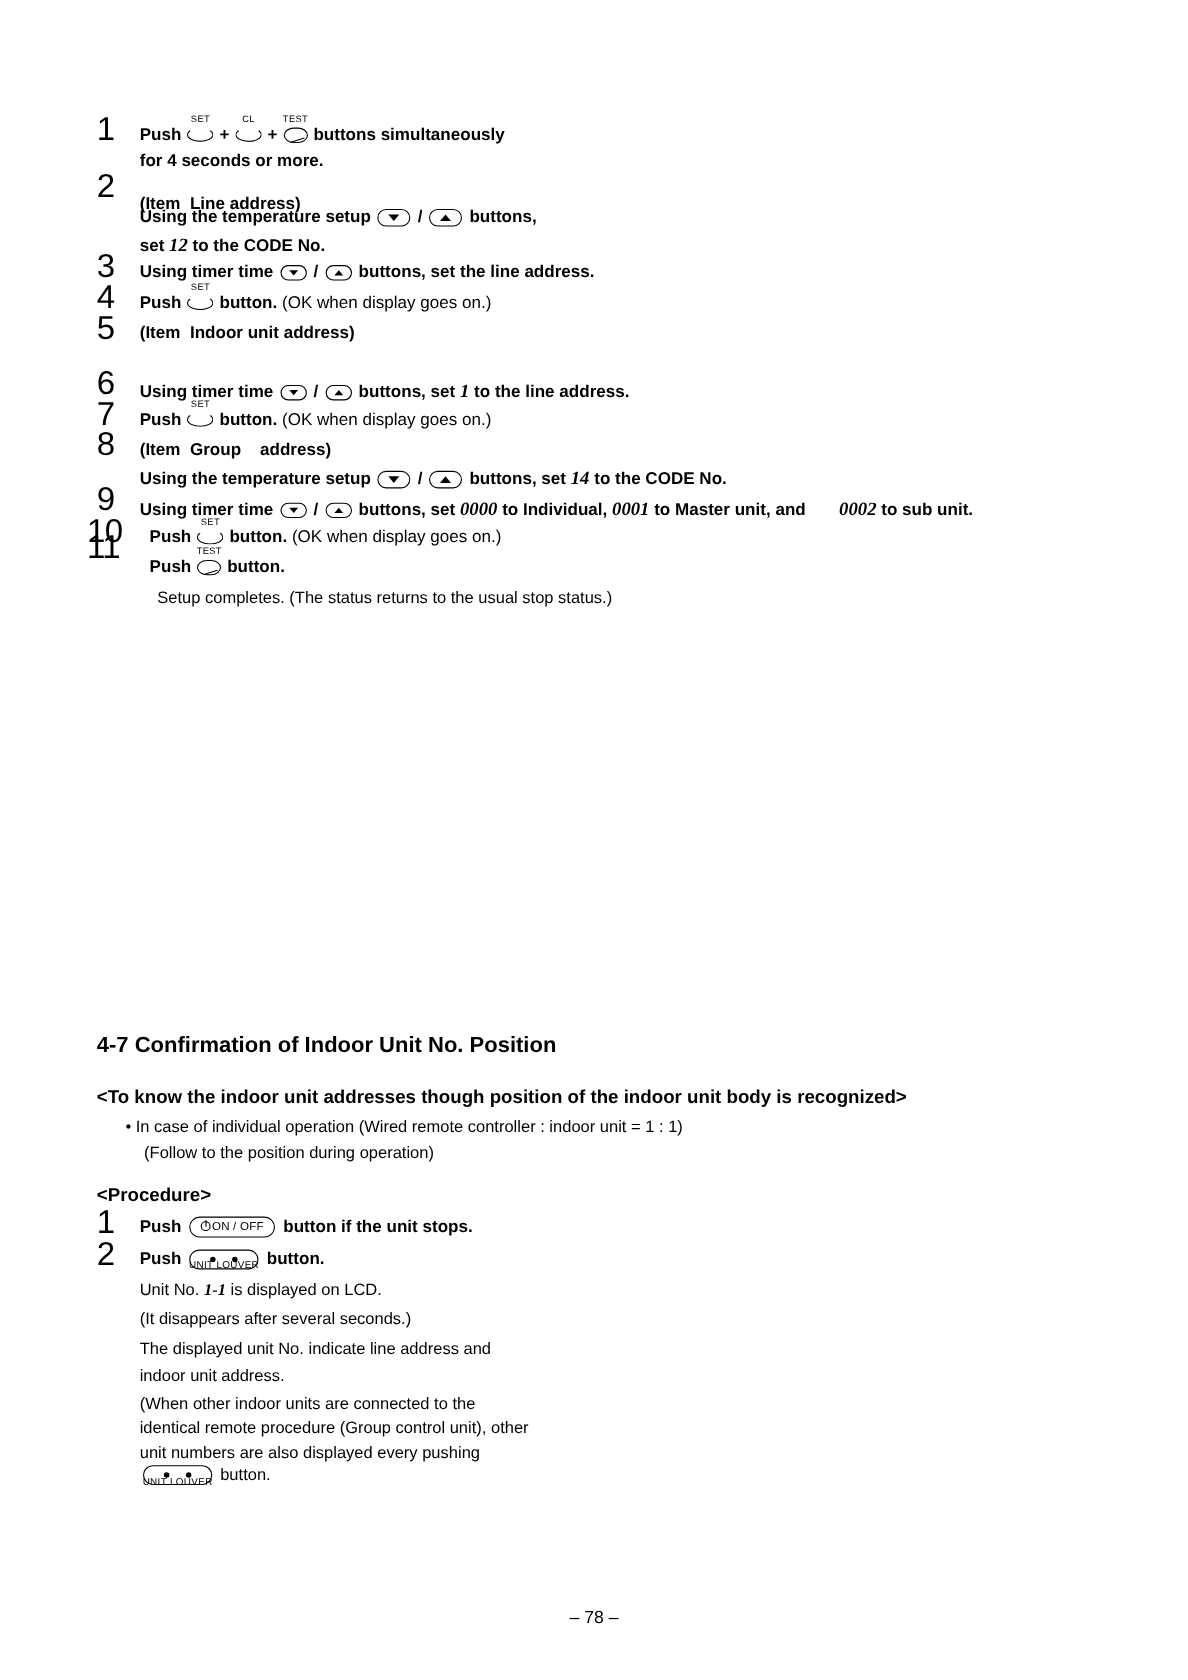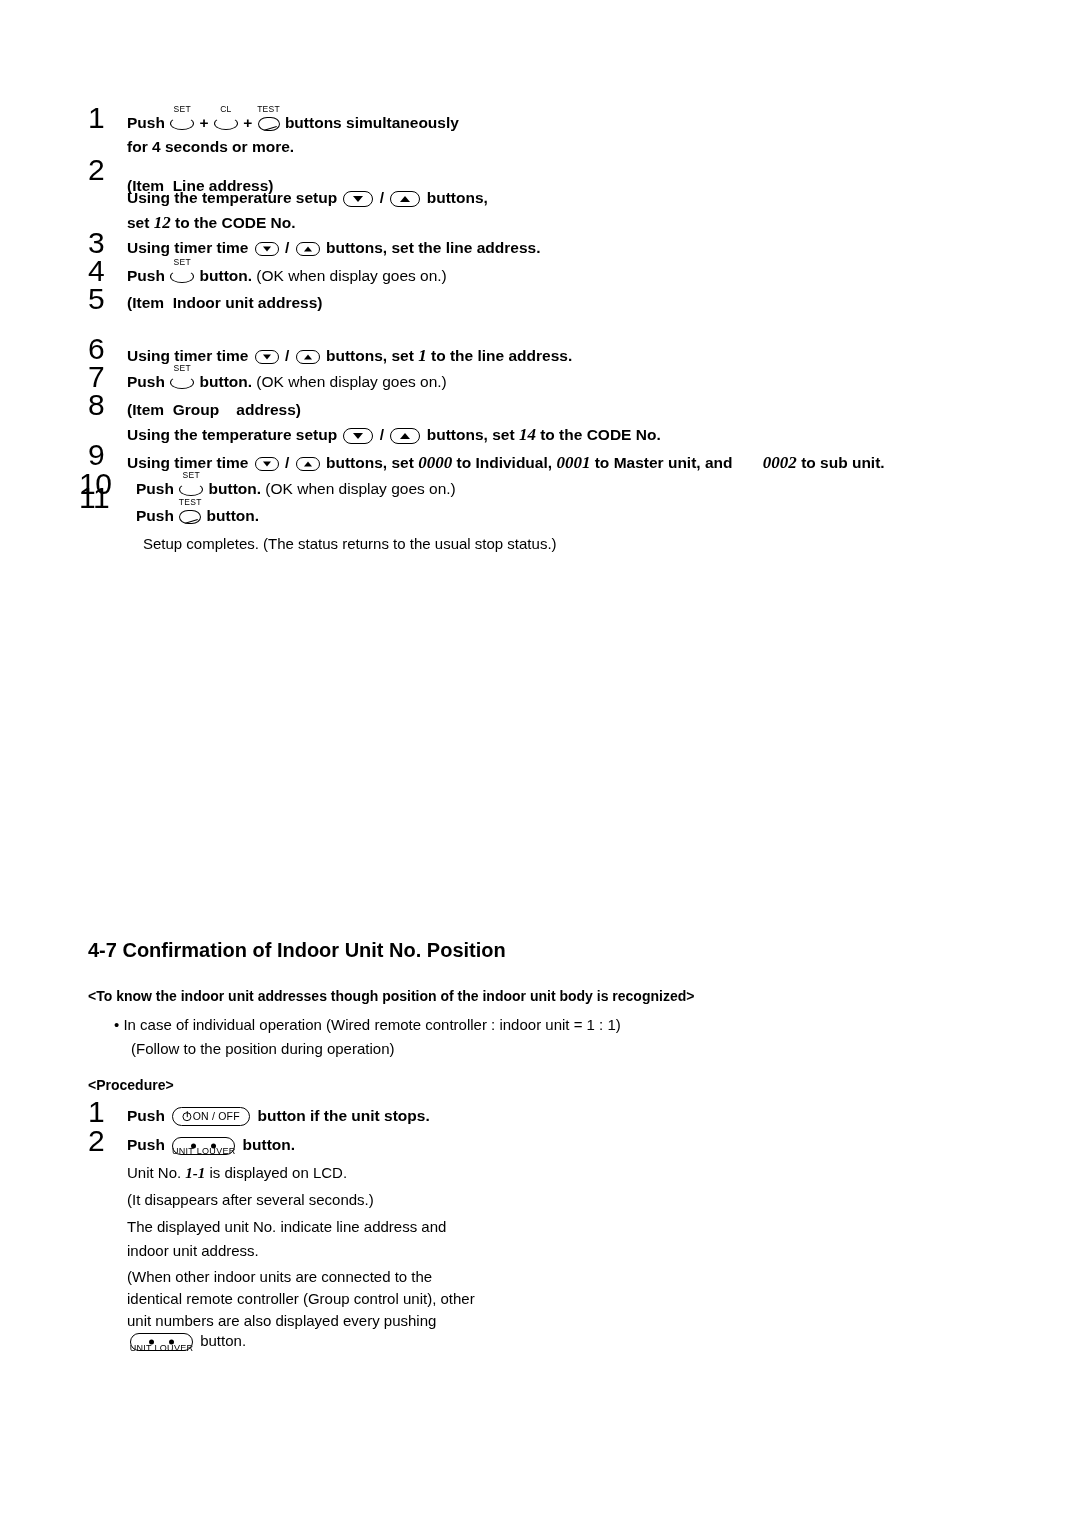--- a/index.html
+++ b/index.html
@@ -211,21 +211,21 @@
 
   
   .sec-head {
     position: absolute;
     font-size: 20px;
     font-weight: bold;
     white-space: nowrap;
   }
   .sub-head {
     position: absolute;
-    font-size: 14px;
+    font-size: 17px;
     font-weight: bold;
     white-space: nowrap;
   }
   .body-txt {
     position: absolute;
     font-size: 15px;
     line-height: 1.5;
     white-space: nowrap;
   }
   .footer {
@@ -383,28 +383,29 @@
     <span>button.</span>
   </div>
 
   <div class="body-txt" style="left:127px; top:1162px;">
     <span>Unit No. </span><span class="ital" style="font-size:15px;">1-1</span><span> is displayed on LCD.</span>
   </div>
   <div class="body-txt" style="left:127px; top:1189px;">(It disappears after several seconds.)</div>
   <div class="body-txt" style="left:127px; top:1216px;">The displayed unit No. indicate line address and</div>
   <div class="body-txt" style="left:127px; top:1240px;">indoor unit address.</div>
   <div class="body-txt" style="left:127px; top:1266px;">(When other indoor units are connected to the</div>
-  <div class="body-txt" style="left:127px; top:1288px;">identical remote controller (Group control unit), other</div>
+  <div class="body-txt" style="left:127px; top:1288px;">identical remote procedure (Group control unit), other</div>
   <div class="body-txt" style="left:127px; top:1310px;">unit numbers are also displayed every pushing</div>
 
   <div class="body-txt" style="left:127px; top:1330px;">
     <span class="btn-louver">
       <span class="louver-lbl">UNIT LOUVER</span>
       <span class="dots">
           <span class="dot"></span>
           <span class="dot"></span>
         </span>
     </span>
     <span>button.</span>
   </div>
 
+  <div class="footer" style="top:1462px;">– 78 –</div>
 
 </div>
 
 </body></html>

